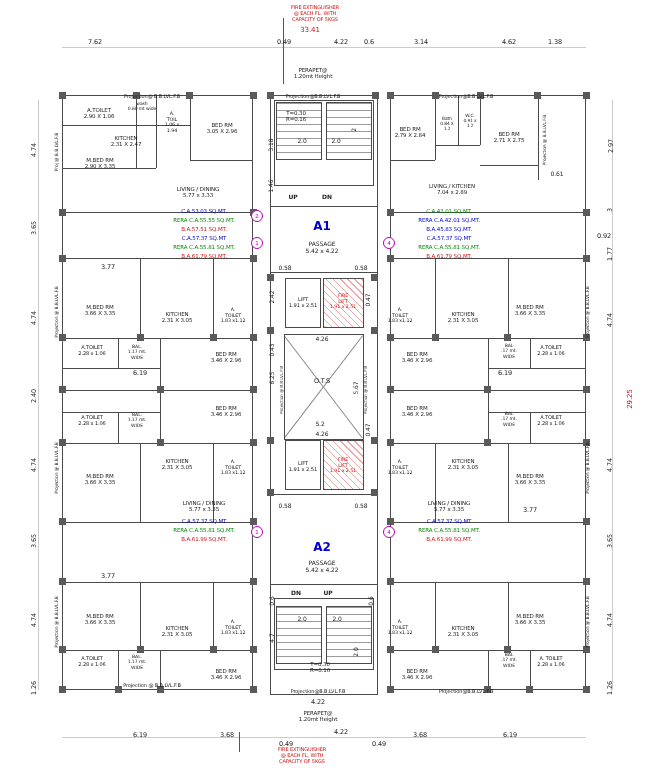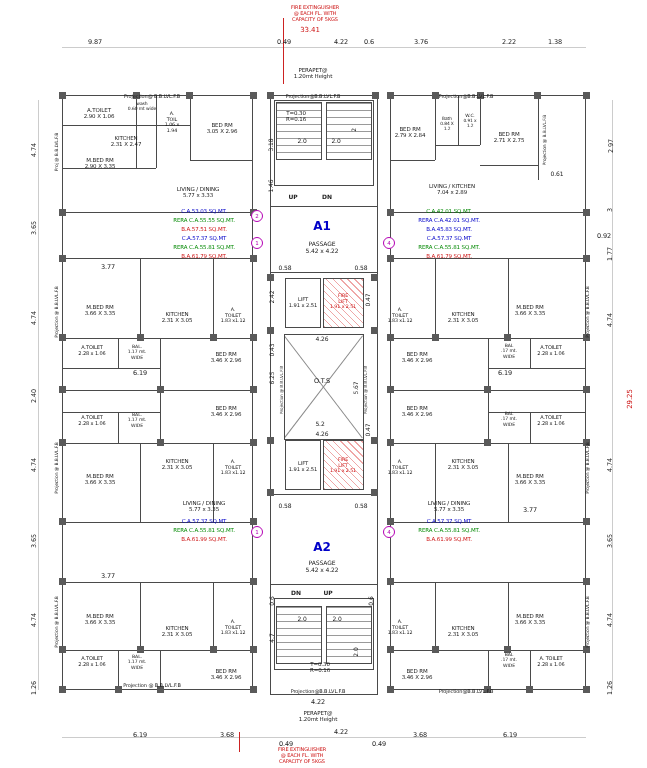--- a/index.html
+++ b/index.html
@@ -191,26 +191,26 @@
     <div class="col" style="left: 267px; top: 327px;"></div>
     <div class="col" style="left: 371px; top: 327px;"></div>
     <div class="col" style="left: 267px; top: 437px;"></div>
     <div class="col" style="left: 371px; top: 437px;"></div>
     <div class="col" style="left: 267px; top: 489px;"></div>
     <div class="col" style="left: 371px; top: 489px;"></div>
     <span class="label" style="left: 315px; top: 14px; font-size: 5px; color: rgb(204, 17, 17);">FIRE EXTINGUISHER
 @ EACH FL. WITH
 CAPACITY OF 5KGS</span>
     <span class="label" style="left: 310px; top: 30px; font-size: 7px; color: rgb(204, 17, 17);">33.41</span>
-    <span class="label" style="left: 95px; top: 43px; font-size: 6.5px; color: rgb(26, 26, 26);">9.87</span>
+    <span class="label" style="left: 95px; top: 43px; font-size: 6.5px; color: rgb(26, 26, 26);">7.62</span>
     <span class="label" style="left: 284px; top: 43px; font-size: 6.5px; color: rgb(26, 26, 26);">0.49</span>
     <span class="label" style="left: 341px; top: 43px; font-size: 6.5px; color: rgb(26, 26, 26);">4.22</span>
     <span class="label" style="left: 369px; top: 43px; font-size: 6.5px; color: rgb(26, 26, 26);">0.6</span>
-    <span class="label" style="left: 421px; top: 43px; font-size: 6.5px; color: rgb(26, 26, 26);">3.76</span>
-    <span class="label" style="left: 509px; top: 43px; font-size: 6.5px; color: rgb(26, 26, 26);">2.22</span>
+    <span class="label" style="left: 421px; top: 43px; font-size: 6.5px; color: rgb(26, 26, 26);">3.14</span>
+    <span class="label" style="left: 509px; top: 43px; font-size: 6.5px; color: rgb(26, 26, 26);">4.62</span>
     <span class="label" style="left: 555px; top: 43px; font-size: 6.5px; color: rgb(26, 26, 26);">1.38</span>
     <span class="label" style="left: 313px; top: 73px; font-size: 5.5px; color: rgb(26, 26, 26);">PERAPET@
 1.20mt Height</span>
     <span class="label" style="left: 152px; top: 97px; font-size: 5px; color: rgb(26, 26, 26);">Projection@ B.B.LVL.F.B</span>
     <span class="label" style="left: 313px; top: 97px; font-size: 5px; color: rgb(26, 26, 26);">Projection@B.B.LVL.F.B</span>
     <span class="label" style="left: 466px; top: 97px; font-size: 5px; color: rgb(26, 26, 26);">Projection@B.B.LVL.F.B</span>
     <span class="label" style="left: 99px; top: 113px; font-size: 5.5px; color: rgb(26, 26, 26);">A.TOILET
 2.90 X 1.06</span>
     <span class="label" style="left: 142px; top: 106px; font-size: 4.5px; color: rgb(26, 26, 26);">wash
 0.60 mt wide</span>

